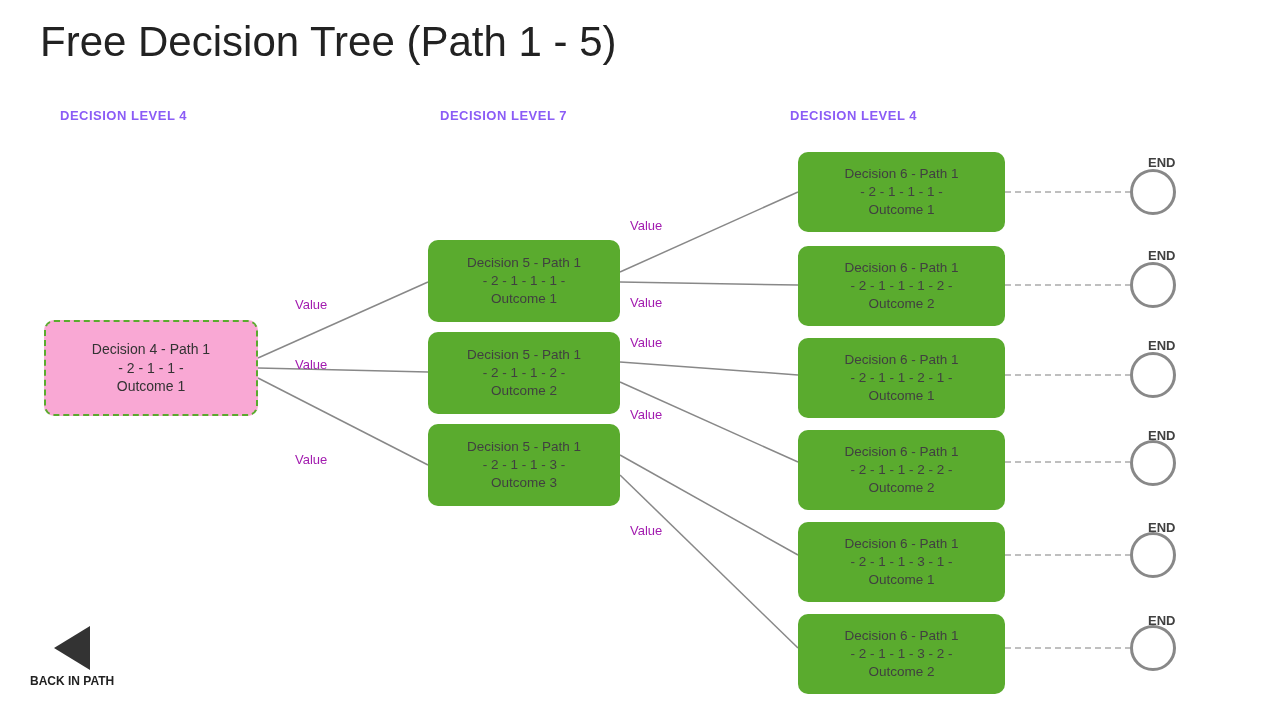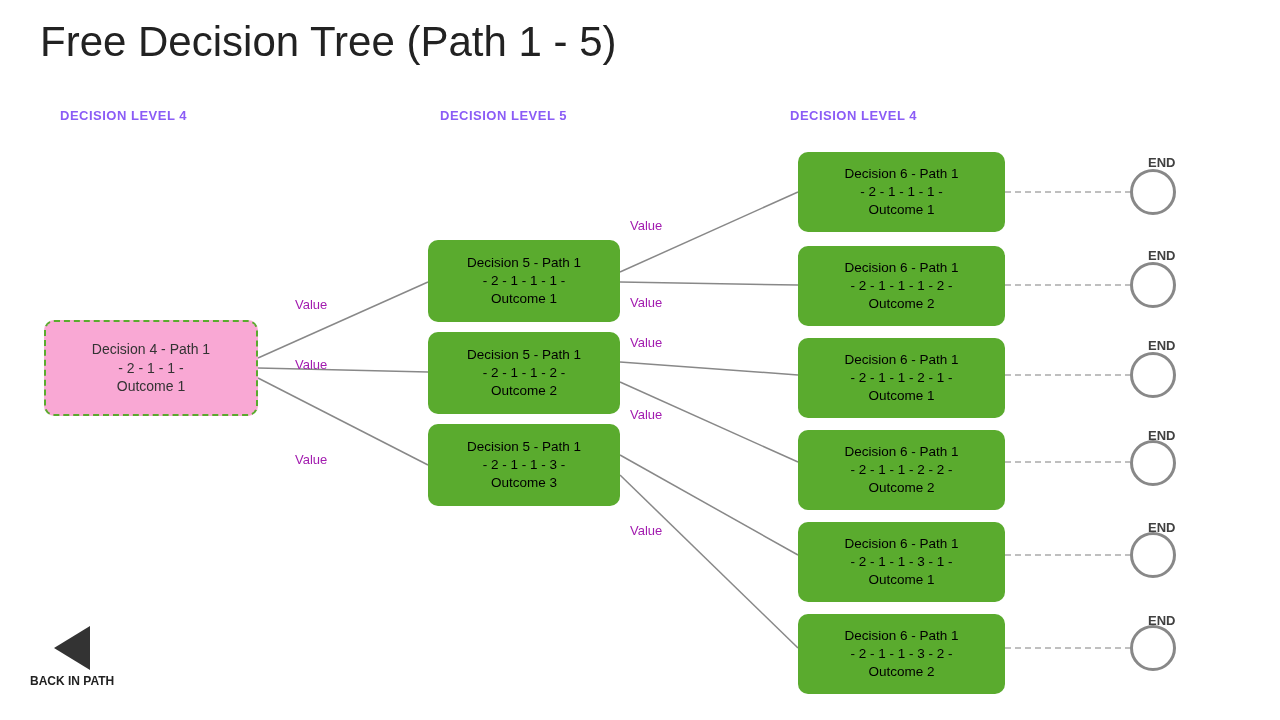--- a/index.html
+++ b/index.html
@@ -27,21 +27,21 @@
       color: #8b5cf6;
       letter-spacing: 0.5px;
     }
     #lh1 { left: 60px; }
     #lh2 { left: 440px; }
     #lh3 { left: 790px; }
 
     .green-box {
       position: absolute;
       background: #5aab2e;
-      color: #000000;
+      color: #404040;
       border-radius: 10px;
       font-size: 13.5px;
       font-weight: 500;
       text-align: center;
       padding: 8px 10px;
       line-height: 1.35;
       display: flex;
       align-items: center;
       justify-content: center;
     }
@@ -136,21 +136,21 @@
   <line x1="1005" y1="462" x2="1130" y2="462" stroke="#aaa" stroke-width="1.5" stroke-dasharray="6,4"></line>
 
   <line x1="1005" y1="555" x2="1130" y2="555" stroke="#aaa" stroke-width="1.5" stroke-dasharray="6,4"></line>
 
   <line x1="1005" y1="648" x2="1130" y2="648" stroke="#aaa" stroke-width="1.5" stroke-dasharray="6,4"></line>
 </svg>
 
 <div class="page-title">Free Decision Tree (Path 1 - 5)</div>
 
 <div class="level-header" id="lh1">DECISION LEVEL 4</div>
-<div class="level-header" id="lh2">DECISION LEVEL 5</div>
+<div class="level-header" id="lh2">DECISION LEVEL 7</div>
 <div class="level-header" id="lh3">DECISION LEVEL 4</div>
 
 <div class="green-box dashed-box" style="left:44px; top:320px; width:214px; height:96px; font-size:14px;">
   Decision 4 - Path 1<br>- 2 - 1 - 1 -<br>Outcome 1
 </div>
 
 <div class="green-box" style="left:428px; top:240px; width:192px; height:82px;">
   Decision 5 - Path 1<br>- 2 - 1 - 1 - 1 -<br>Outcome 1
 </div>
 <div class="green-box" style="left:428px; top:332px; width:192px; height:82px;">

